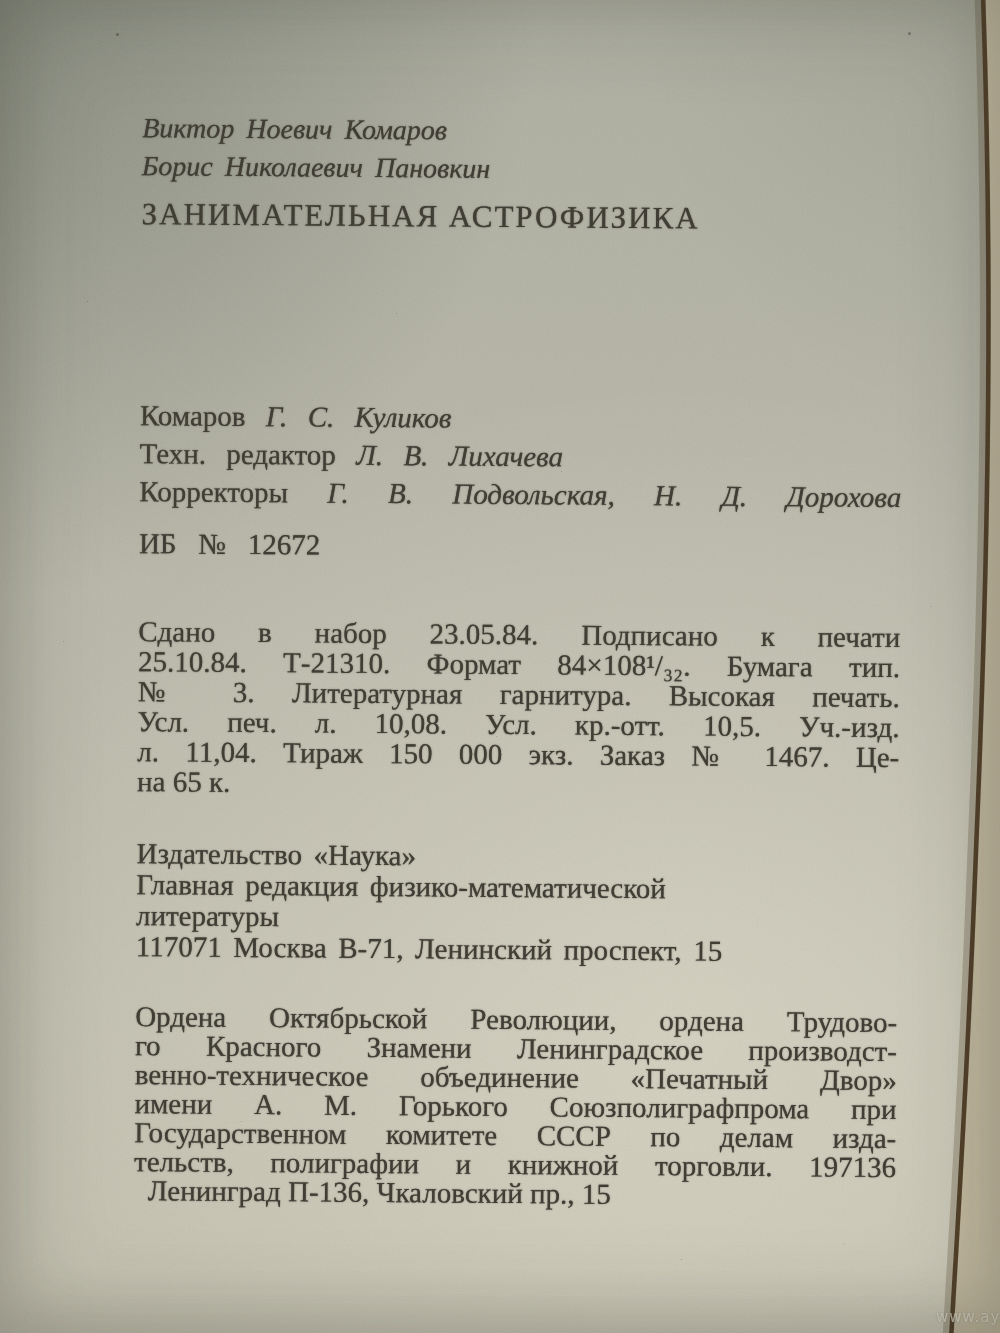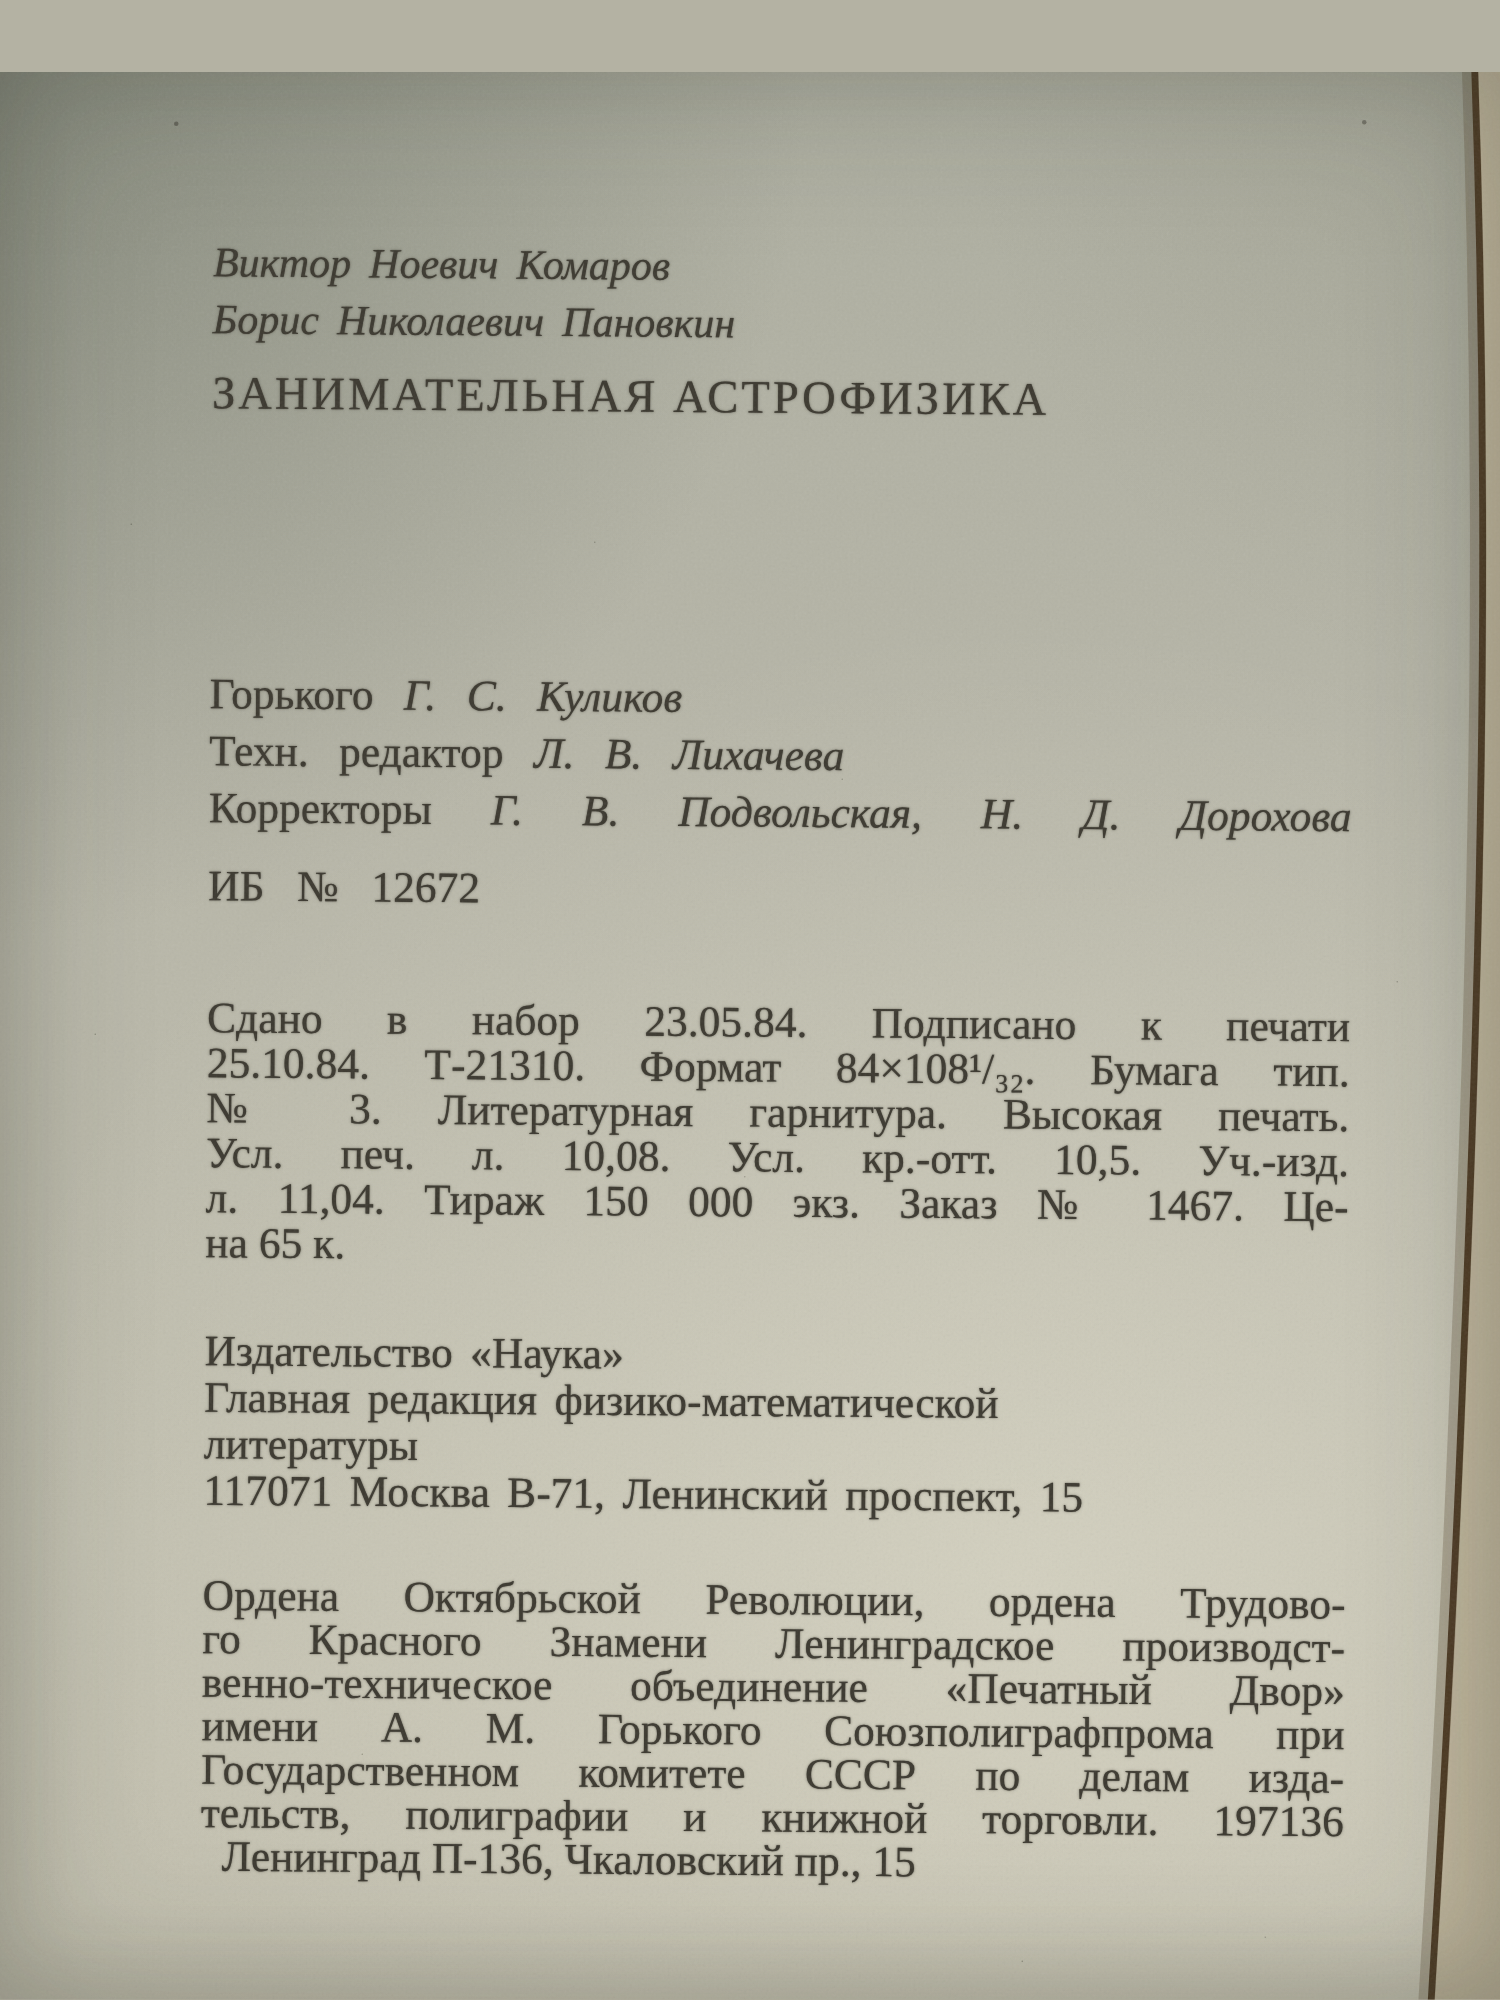--- a/index.html
+++ b/index.html
@@ -11,21 +11,20 @@
   }
 
   
   .paper{
     position:absolute;inset:0;
     background:
       radial-gradient(130% 90% at 68% 78%, rgba(252,248,230,0.30), rgba(252,248,230,0) 55%),
       radial-gradient(120% 100% at 0% 0%, rgba(52,62,50,0.32), rgba(52,62,50,0) 45%),
       radial-gradient(90% 80% at 100% 0%, rgba(70,70,50,0.10), rgba(70,70,50,0) 40%),
       linear-gradient(180deg,#adaea0 0%,#b6b5a7 35%,#c0beae 75%,#c2bfae 100%);
-    margin-top: 48px;
   }
   .paper::after{
     content:"";position:absolute;inset:0;pointer-events:none;
     box-shadow:inset 0 0 95px 8px rgba(35,40,30,0.22), inset 0 -18px 50px rgba(60,60,45,0.12);
   }
 
   
   .content{
     position:absolute;inset:0;
     transform:rotate(0.45deg);transform-origin:50% 50%;
@@ -91,21 +90,21 @@
     <div class="content">
 
       <div class="block authors">
         <div>Виктор Ноевич Комаров</div>
         <div>Борис Николаевич Пановкин</div>
       </div>
 
       <div class="block title">ЗАНИМАТЕЛЬНАЯ АСТРОФИЗИКА</div>
 
       <div class="block staff">
-        <div class="staff-line"><span class="role">Горького</span> <span class="names">Г. С. Куликов</span></div>
+        <div class="staff-line"><span class="role">Комаров</span> <span class="names">Г. С. Куликов</span></div>
         <div class="staff-line"><span class="role">Техн. редактор</span> <span class="names">Л. В. Лихачева</span></div>
         <div class="staff-line justify"><span class="role">Корректоры</span> <span class="names">Г. В. Подвольская, Н. Д. Дорохова</span></div>
       </div>
 
       <div class="block ib">ИБ № 12672</div>
 
       <div class="block imprint">
         <div class="justify">Сдано в набор 23.05.84. Подписано к печати</div>
         <div class="justify">25.10.84. Т-21310. Формат 84×108¹/₃₂. Бумага тип.</div>
         <div class="justify">№ 3. Литературная гарнитура. Высокая печать.</div>

